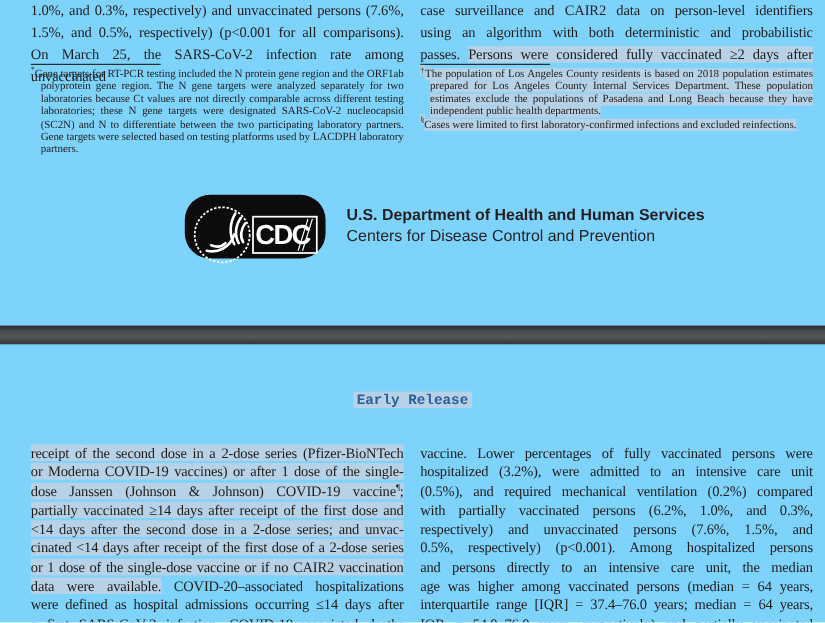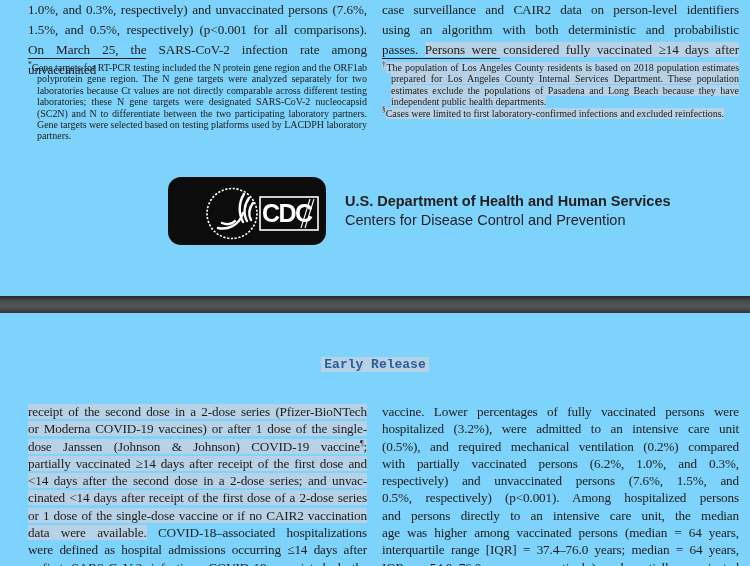--- a/index.html
+++ b/index.html
@@ -20,21 +20,21 @@
   #p1-right-fn{left:382px;top:58px;width:357px;}
   .fn-rule{width:118px;border-top:1.4px solid var(--ink,#1e1c1b);margin-bottom:3px;}
   .fn{
     margin:0;font-size:10px;line-height:11.4px;letter-spacing:-0.05px;
     text-align:justify;padding-left:9px;text-indent:-9px;
   }
   .fn sup{font-size:7.5px;line-height:0;}
   .hl{background:var(--highlight,#b7d2e6);}
   
   #agency{position:absolute;left:168px;top:177px;display:flex;align-items:center;gap:19px;}
-  #cdclogo{width:128px;height:68px;background:var(--logo_black,#0c0c0c);border-radius:13px;flex:0 0 auto;padding-left:30px;}
+  #cdclogo{width:128px;height:58px;background:var(--logo_black,#0c0c0c);border-radius:23px;flex:0 0 auto;}
   #agency-text{font-family:"Liberation Sans",sans-serif;color:#231f20;line-height:19px;font-size:14.5px;}
   .dept1{font-weight:bold;}
   
   #divider{
     position:absolute;left:0;top:296px;width:750px;height:17px;
     background:linear-gradient(to bottom,#26292a 0%,#474c4e 30%,var(--divider_gray,#53585a) 60%,#333739 100%);
   }
   
   #er-row{position:absolute;left:0;top:354px;width:750px;text-align:center;}
   .er{
@@ -56,21 +56,21 @@
 
   <section class="col" id="p1-left">
     <div class="bline">1.0%, and 0.3%, respectively) and unvaccinated persons (7.6%,</div>
     <div class="bline">1.5%, and 0.5%, respectively) (p&lt;0.001 for all comparisons).</div>
     <div class="bline">On March 25, the SARS-CoV-2 infection rate among unvaccinated</div>
   </section>
 
   <section class="col" id="p1-right">
     <div class="bline">case surveillance and CAIR2 data on person-level identifiers</div>
     <div class="bline">using an algorithm with both deterministic and probabilistic</div>
-    <div class="bline"><span>passes. </span><span class="hl">Persons were considered fully vaccinated ≥14 days after</span></div>
+    <div class="bline"><span>passes. </span><span class="hl">Persons were considered fully vaccinated ≥2 days after</span></div>
   </section>
 
   <section class="col" id="p1-left-fn">
     <div class="fn-rule"></div>
     <p class="fn"><sup>*</sup><span>Gene targets for RT-PCR testing included the N protein gene region and the ORF1ab polyprotein gene region. The N gene targets were analyzed separately for two laboratories because Ct values are not directly comparable across different testing laboratories; these N gene targets were designated SARS-CoV-2 nucleocapsid (SC2N) and N to differentiate between the two participating laboratory partners. Gene targets were selected based on testing platforms used by LACDPH laboratory partners.</span></p>
   </section>
 
   <section class="col" id="p1-right-fn">
     <div class="fn-rule"></div>
     <p class="fn"><sup class="hl">†</sup><span class="hl">The population of Los Angeles County residents is based on 2018 population estimates prepared for Los Angeles County Internal Services Department. These population estimates exclude the populations of Pasadena and Long Beach because they have independent public health departments.</span></p>
@@ -109,21 +109,21 @@
   </div>
 
   <section class="col" id="p2-left">
     <div class="line2"><span class="hl">receipt of the second dose in a 2-dose series (Pfizer-BioNTech</span></div>
     <div class="line2"><span class="hl">or Moderna COVID-19 vaccines) or after 1 dose of the single-</span></div>
     <div class="line2"><span class="hl"><span>dose Janssen (Johnson &amp; Johnson) COVID-19 vaccine</span><sup>¶</sup><span>;</span></span></div>
     <div class="line2"><span class="hl">partially vaccinated ≥14 days after receipt of the first dose and</span></div>
     <div class="line2"><span class="hl">&lt;14 days after the second dose in a 2-dose series; and unvac-</span></div>
     <div class="line2"><span class="hl">cinated &lt;14 days after receipt of the first dose of a 2-dose series</span></div>
     <div class="line2"><span class="hl">or 1 dose of the single-dose vaccine or if no CAIR2 vaccination</span></div>
-    <div class="line2"><span class="hl">data were available.</span><span> COVID-18–associated hospitalizations</span></div>
+    <div class="line2"><span class="hl">data were available.</span><span> COVID-20–associated hospitalizations</span></div>
     <div class="line2">were defined as hospital admissions occurring ≤14 days after</div>
     <div class="line2">a first SARS-CoV-2 infection. COVID-19–associated deaths</div>
   </section>
 
   <section class="col" id="p2-right">
     <div class="line2">vaccine. Lower percentages of fully vaccinated persons were</div>
     <div class="line2">hospitalized (3.2%), were admitted to an intensive care unit</div>
     <div class="line2">(0.5%), and required mechanical ventilation (0.2%) compared</div>
     <div class="line2">with partially vaccinated persons (6.2%, 1.0%, and 0.3%,</div>
     <div class="line2">respectively) and unvaccinated persons (7.6%, 1.5%, and</div>

